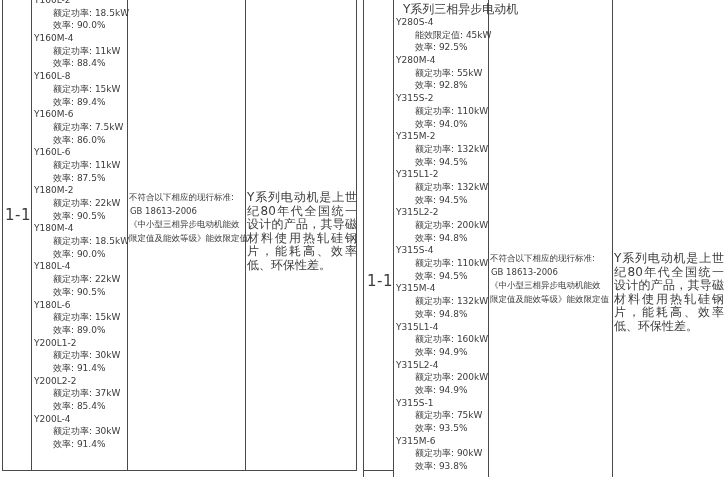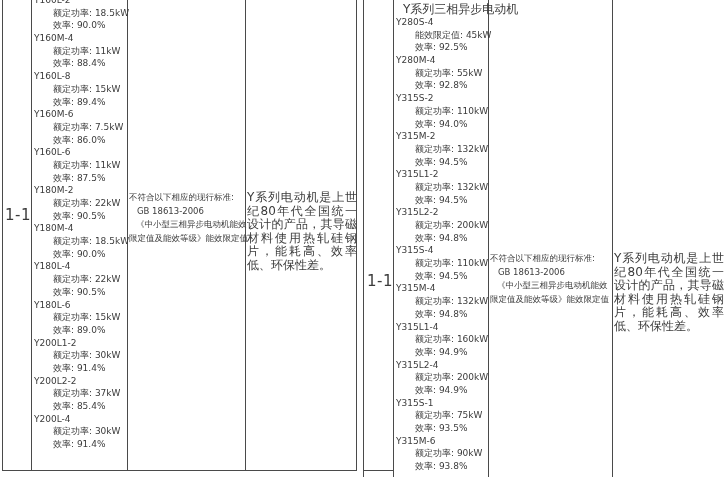--- a/index.html
+++ b/index.html
@@ -15,22 +15,22 @@
     position:absolute;text-align:right;font-size:15px;letter-spacing:0.5px;
   }
   .series-title{
     font-size:12px;white-space:nowrap;height:13px;line-height:13px;
   }
   .motor-list div{height:12.7px;line-height:12.7px;white-space:nowrap;font-size:9px;}
   .motor-list .model{padding-left:2px;}
   .motor-list .detail{padding-left:21px;}
   .std-block{position:absolute;font-size:8.5px;}
   .std-block .std-line{height:13.6px;line-height:13.6px;white-space:nowrap;}
-  .std-block .std-line-1{padding-left:8px;}
-  .std-block .std-line-2{padding-left:7px;}
+  .std-block .std-line-1{padding-left:1px;}
+  .std-block .std-line-2{}
   .desc-block{
     position:absolute;font-size:12px;line-height:13.6px;
     text-align:justify;word-break:break-all;
   }
   .col2-content{position:absolute;}
 </style>
 </head>
 <body>
 
 <div class="motor-table" style="left:2px;width:355px;height:472px;">

